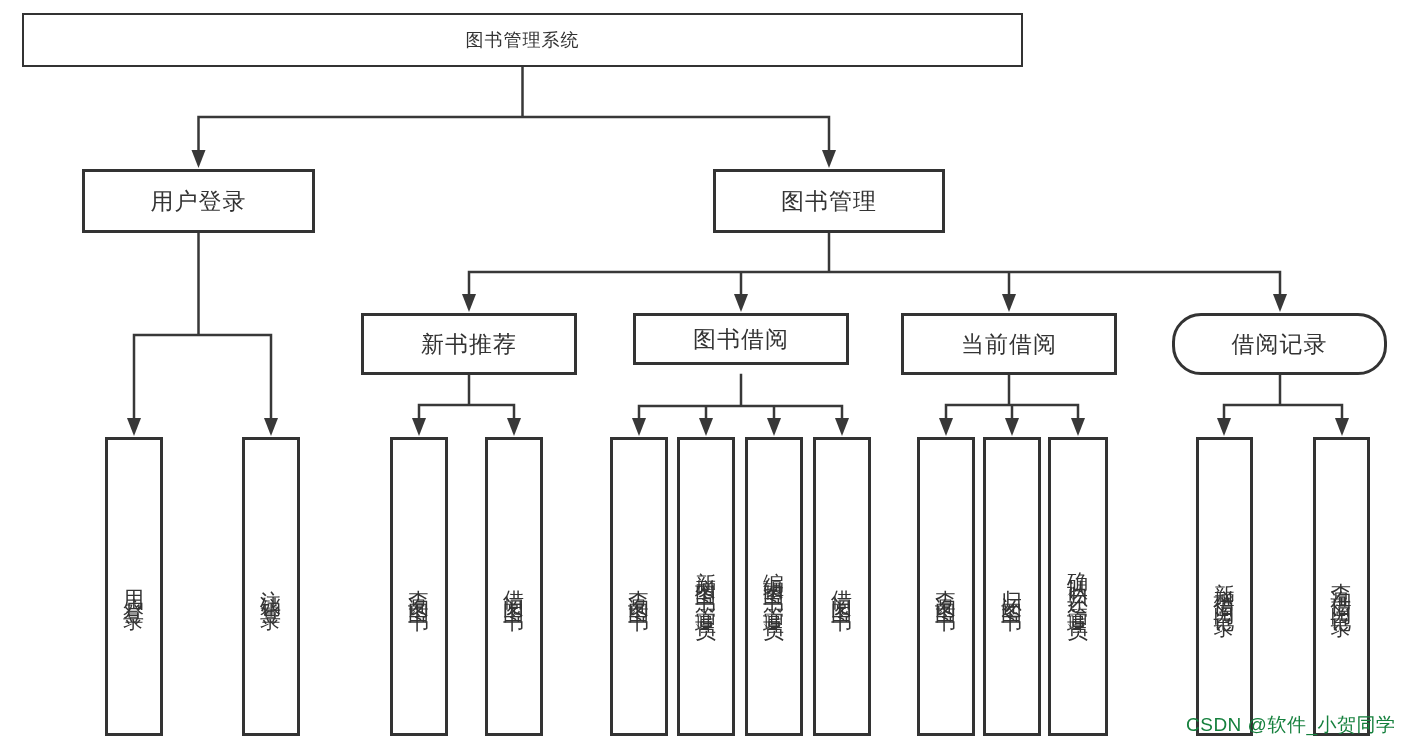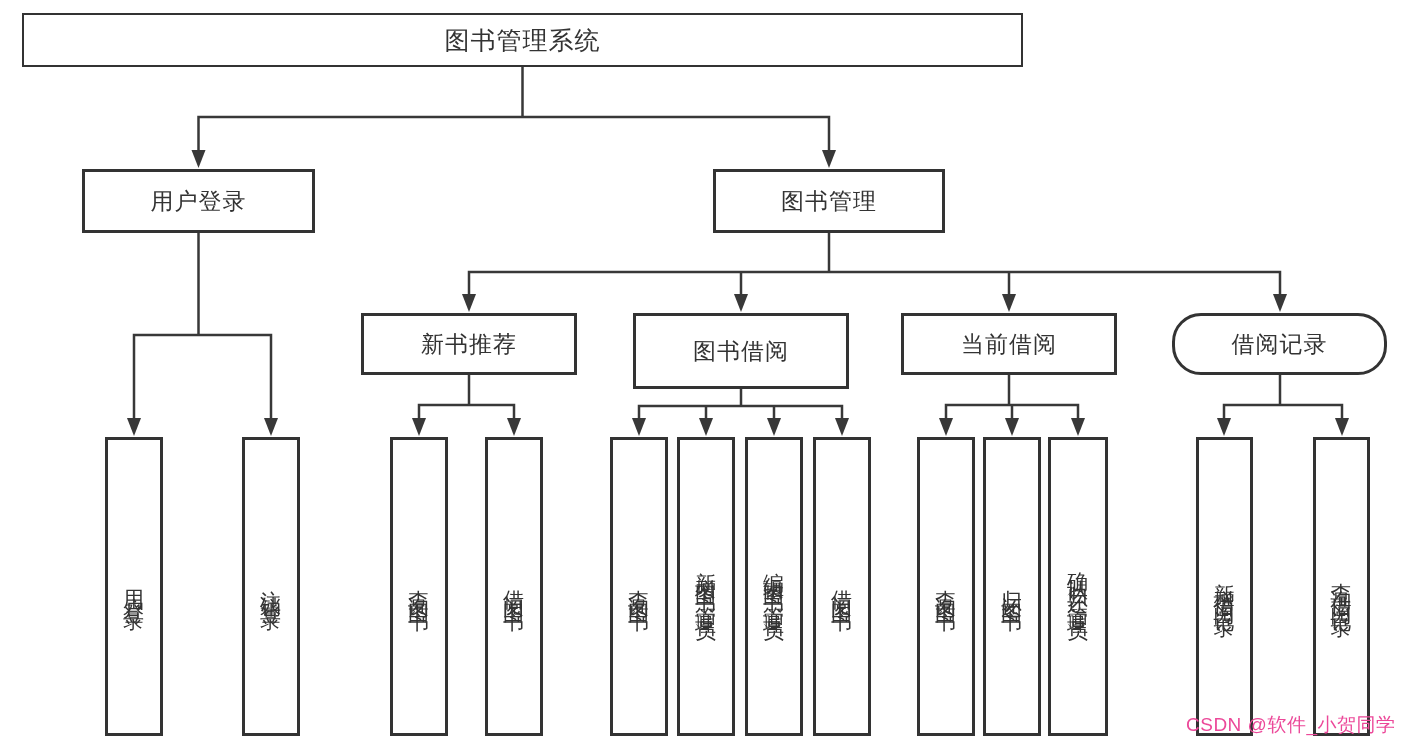--- a/index.html
+++ b/index.html
@@ -30,37 +30,37 @@
     display: flex;
     align-items: center;
     justify-content: center;
     font-size: 23px;
     letter-spacing: 1px;
     z-index: 2;
     white-space: nowrap;
   }
   .node.root {
     border-width: 2.5px;
-    font-size: 25px;
+    font-size: 18px;
   }
   .node.leaf {
     writing-mode: vertical-rl;
     text-orientation: mixed;
     font-size: 21px;
     letter-spacing: 7px;
     line-height: 1;
     white-space: normal;
   }
   .watermark {
     position: absolute;
     left: 1186px;
     top: 712px;
     width: 215px;
     font-size: 19px;
-    color: #ec4899;
+    color: #15803d;
     letter-spacing: 0.5px;
     z-index: 3;
     white-space: nowrap;
   }
 </style>
 </head>
 <body>
 
 <div class="canvas">
 
@@ -106,21 +106,21 @@
       <polygon points="1335,418 1349,418 1342,436"></polygon>
     </g>
   </svg>
 
   <div class="node root" style="left:22px; top:13px; width:1001px; height:54px;">图书管理系统</div>
 
   <div class="node" style="left:82px; top:169px; width:233px; height:64px;">用户登录</div>
   <div class="node" style="left:361px; top:313px; width:216px; height:62px;">新书推荐</div>
 
   <div class="node" style="left:713px; top:169px; width:232px; height:64px;">图书管理</div>
-  <div class="node" style="left:633px; top:313px; width:216px; height:76px;">图书借阅</div>
+  <div class="node" style="left:633px; top:313px; width:216px; height:52px;">图书借阅</div>
   <div class="node" style="left:901px; top:313px; width:216px; height:62px;font-family:Liberation Serif, serif;">当前借阅</div>
   <div class="node" style="left:1172px; top:313px; width:215px; height:62px;border-radius:29px;">借阅记录</div>
 
   <div class="node leaf" style="left:105px; top:437px; width:58px; height:299px;">用户登录</div>
   <div class="node leaf" style="left:242px; top:437px; width:58px; height:299px;">注销登录</div>
 
   <div class="node leaf" style="left:390px; top:437px; width:58px; height:299px;">查询图书</div>
   <div class="node leaf" style="left:485px; top:437px; width:58px; height:299px;">借阅图书</div>
 
   <div class="node leaf" style="left:610px; top:437px; width:58px; height:299px;">查询图书</div>

